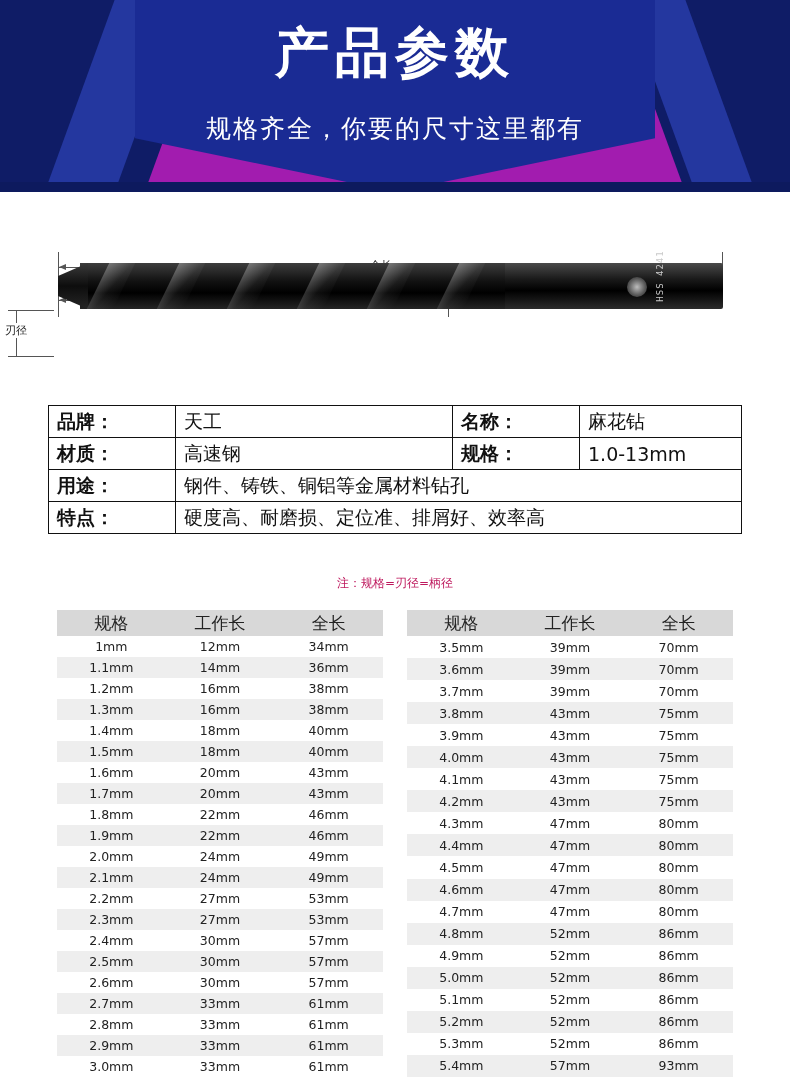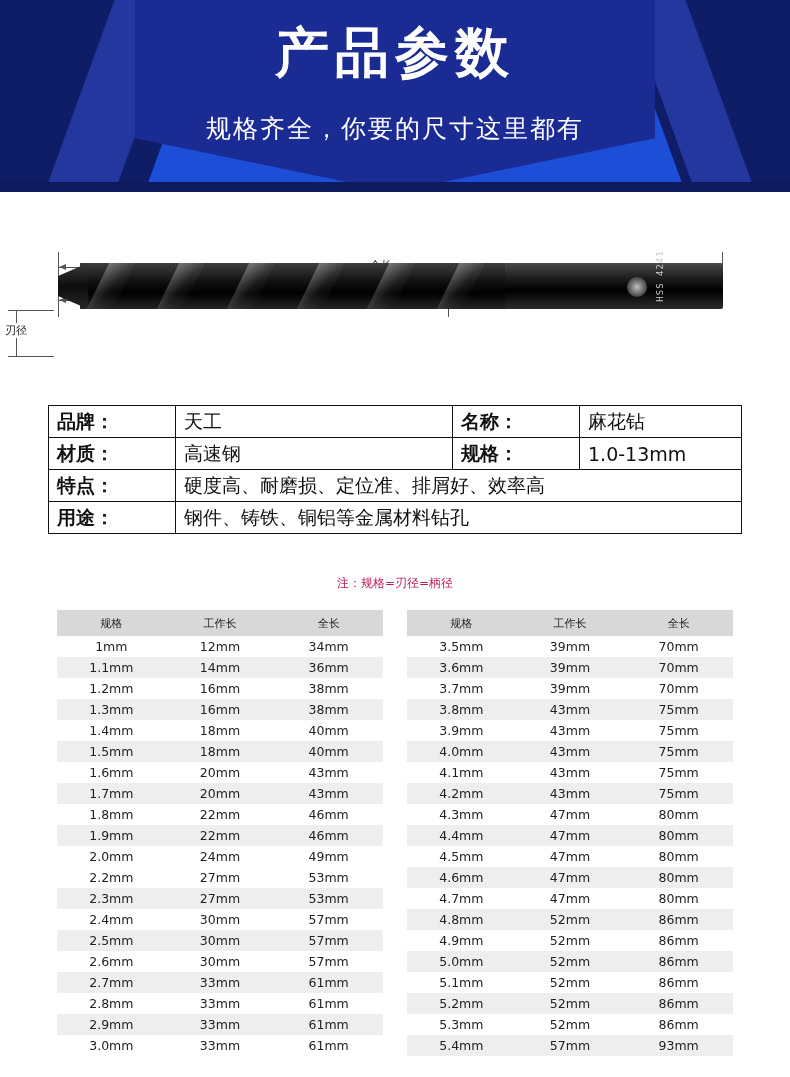--- a/index.html
+++ b/index.html
@@ -13,21 +13,21 @@
     font-family: "Liberation Sans", sans-serif;
     overflow: hidden;
     position: relative;
   }
 
   
   .banner {
     position: relative;
     width: 790px;
     height: 192px;
-    background: #1d4ed8;
+    background: #a21caf;
     overflow: hidden;
   }
   .banner .chev-left {
     position: absolute;
     left: -40px; top: -30px;
     width: 220px; height: 250px;
     background: #0f1c66;
     transform: skewX(-20deg);
   }
   .banner .chev-left2 {
@@ -229,21 +229,21 @@
     display: flex;
     justify-content: space-between;
   }
   table.sizes {
     width: 326px;
     border-collapse: collapse;
     table-layout: fixed;
   }
   table.sizes th {
     background: #d8d8d8;
-    font-size: 11px;
+    font-size: 17px;
     font-weight: normal;
     color: #222;
     height: 24px;
     font-family: "DejaVu Sans", "Liberation Sans", sans-serif;
     border: none;
   }
   table.sizes td {
     font-size: 12.5px;
     color: #222;
     height: 19px;
@@ -315,26 +315,26 @@
       <td class="lbl" style="width:110px;margin-top:42px;">名称：</td>
       <td>麻花钻</td>
     </tr>
     <tr>
       <td class="lbl">材质：</td>
       <td>高速钢</td>
       <td class="lbl">规格：</td>
       <td>1.0-13mm</td>
     </tr>
     <tr>
+      <td class="lbl">用途：</td>
+      <td colspan="3">钢件、铸铁、铜铝等金属材料钻孔</td>
+    </tr>
+    <tr>
       <td class="lbl">特点：</td>
       <td colspan="3">硬度高、耐磨损、定位准、排屑好、效率高</td>
-    </tr>
-    <tr>
-      <td class="lbl">用途：</td>
-      <td colspan="3">钢件、铸铁、铜铝等金属材料钻孔</td>
     </tr>
   </tbody>
     </table>
 </div>
 
 <div class="spec-note">注：规格=刃径=柄径</div>
 
 <div class="tables">
   <table class="sizes" id="left-table">
     <thead>
@@ -393,20 +393,25 @@
         <tr class="even">
           <td>1.9mm</td>
           <td>22mm</td>
           <td>46mm</td>
         </tr>
         <tr class="odd">
           <td>2.0mm</td>
           <td>24mm</td>
           <td>49mm</td>
         </tr>
+        <tr class="even">
+          <td>2.1mm</td>
+          <td>24mm</td>
+          <td>49mm</td>
+        </tr>
         <tr class="odd">
           <td>2.2mm</td>
           <td>27mm</td>
           <td>53mm</td>
         </tr>
         <tr class="even">
           <td>2.3mm</td>
           <td>27mm</td>
           <td>53mm</td>
         </tr>

